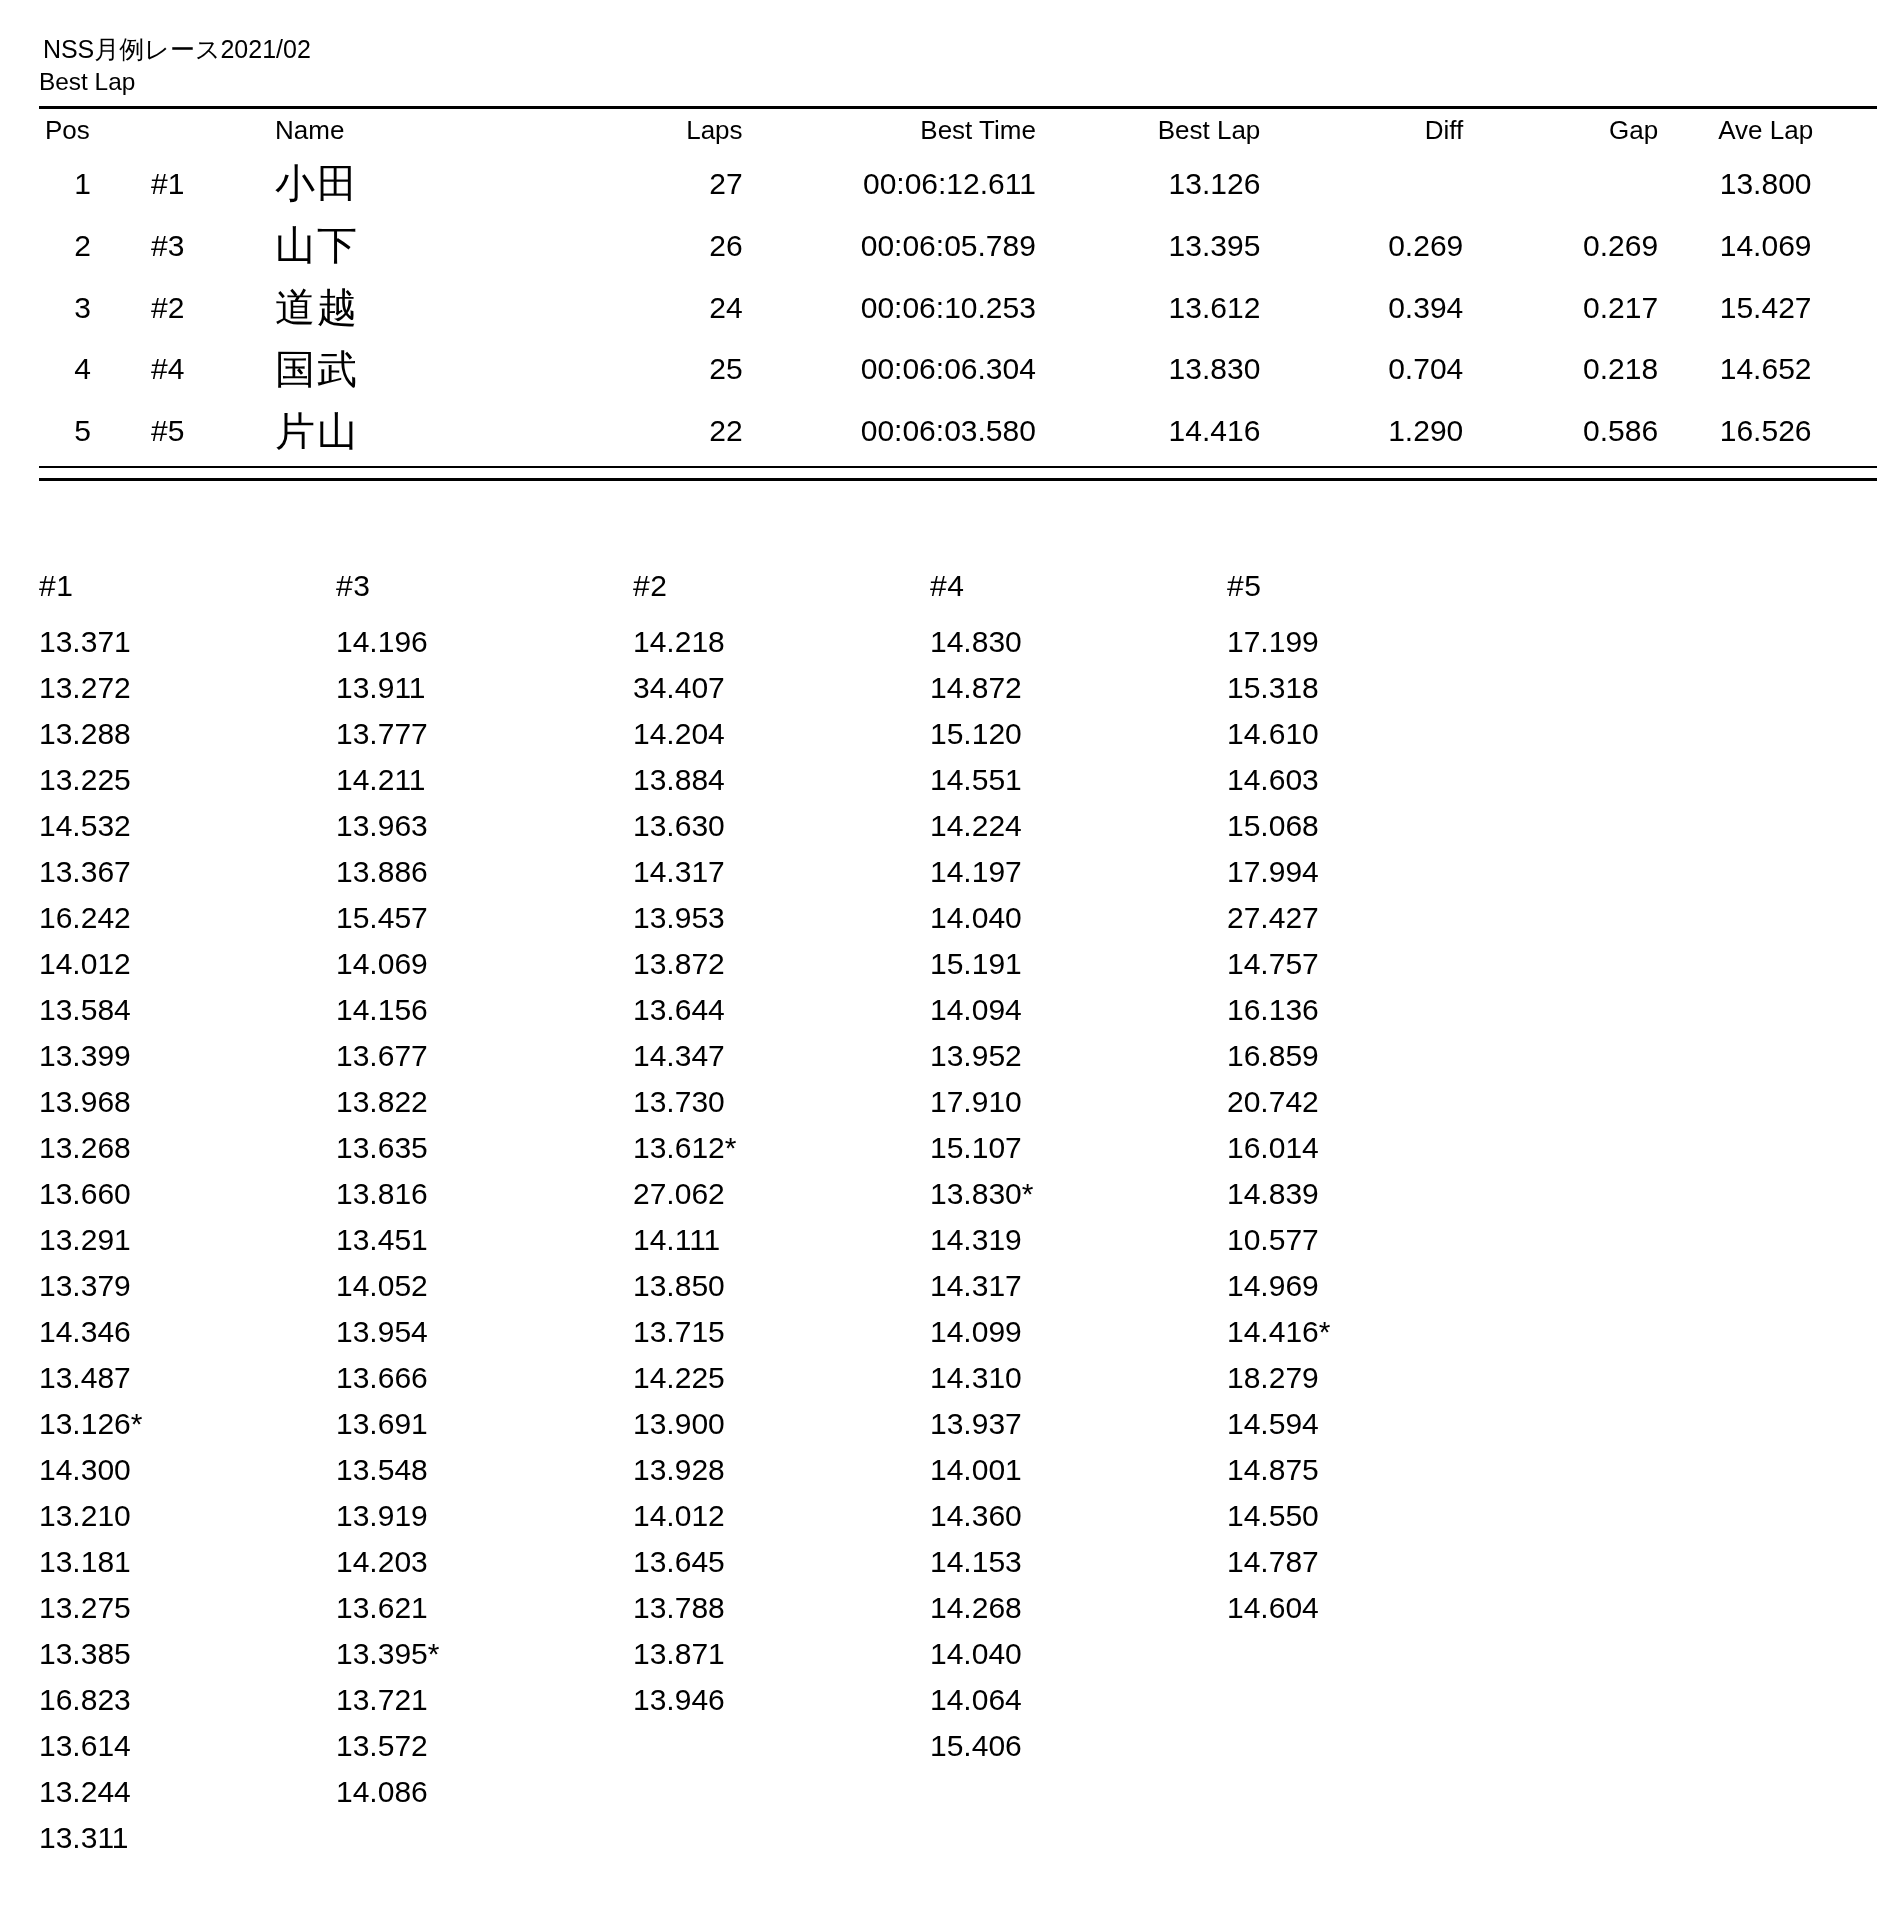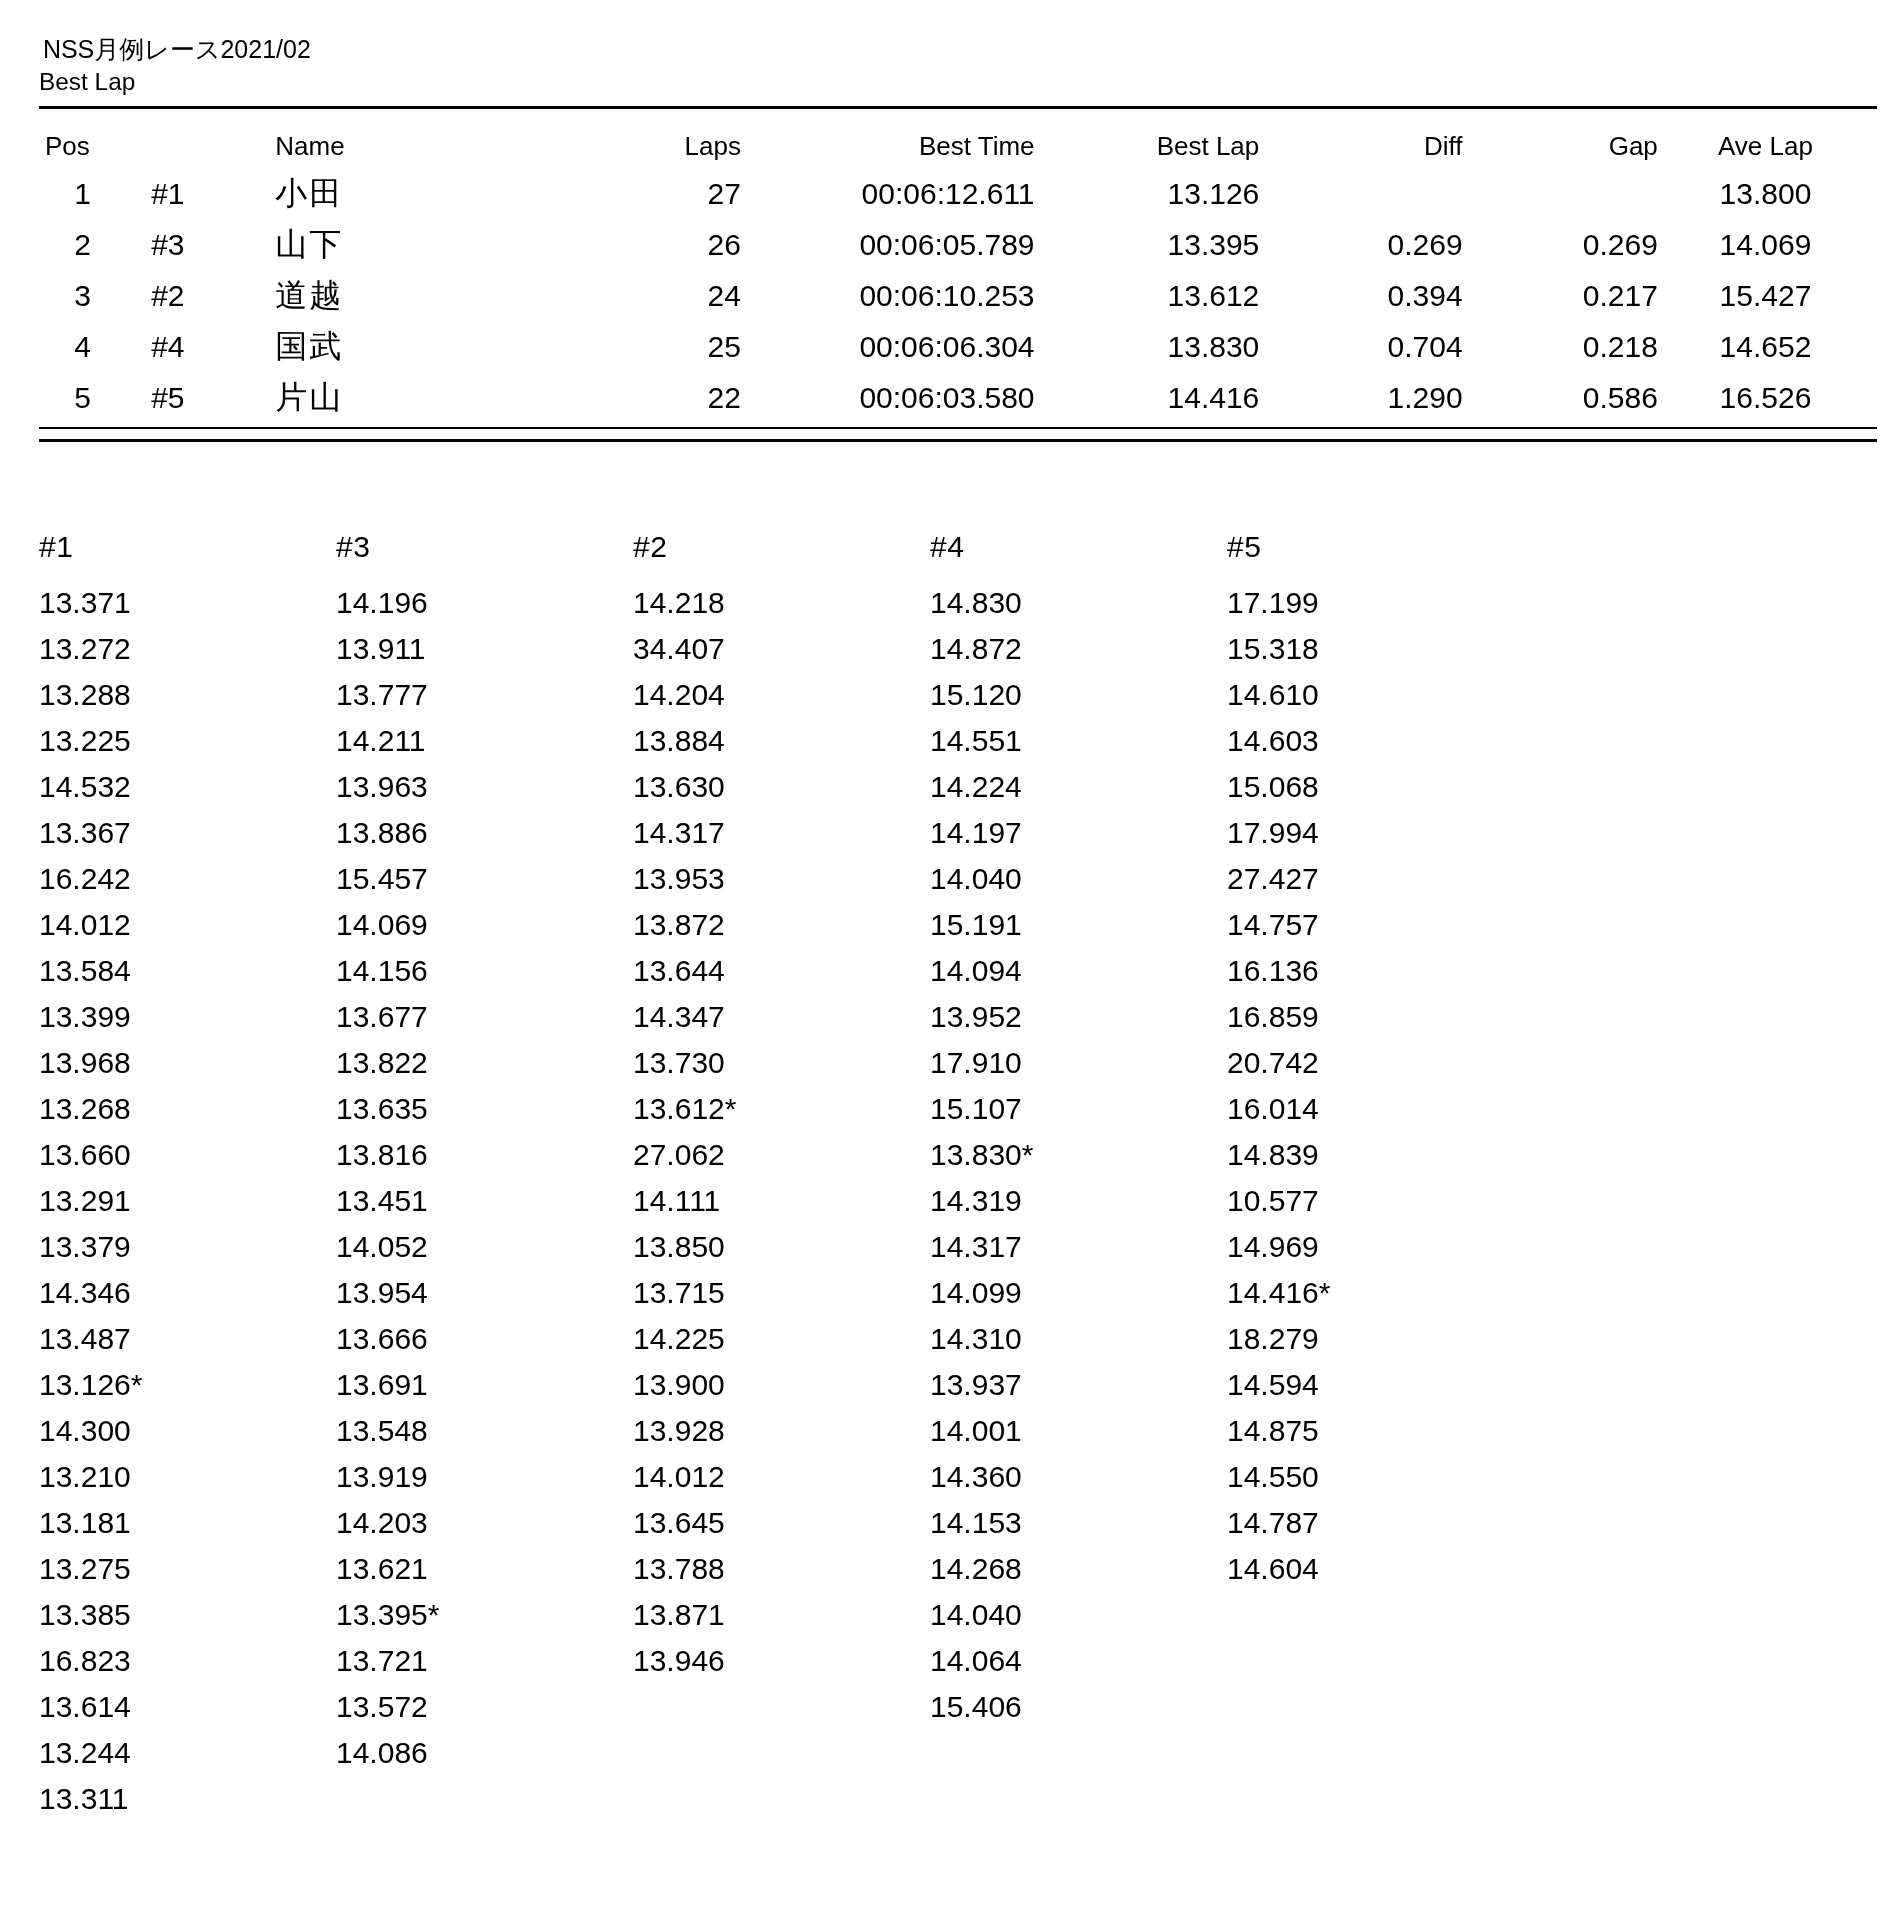--- a/index.html
+++ b/index.html
@@ -47,21 +47,21 @@
     padding-bottom: 5.9px;
     padding-right: 2px;
     white-space: nowrap;
   }
 
   
   table.results {
     width: 100%;
     border-collapse: collapse;
     font-size: 30px;
-    margin-top: 22px;
+    margin-top: 6px;
   }
   table.results th {
     font-weight: normal;
     font-size: 26px;
     padding: 0 0 7.8px 0;
     white-space: nowrap;
   }
   table.results td {
     padding: 2.9px 0 3.9px 0;
     white-space: nowrap;
@@ -73,21 +73,21 @@
   .c-racetime  { width: 322px; text-align: right; }
   .c-bestlap   { width: 254px; text-align: right; }
   .c-diff      { width: 234px; text-align: right; }
   .c-gap       { width: 224px; text-align: right; }
   .c-avelap    { width: 244px; text-align: center; padding-right: 3.9px !important; }
 
   th.c-pos  { text-align: left; padding-left: 5.9px !important; }
   th.c-name { text-align: left; }
 
   .name-jp {
-    font-size: 32px;
+    font-size: 40px;
     letter-spacing: 2px;
   }
 
   .results-bottom-rule {
     border-top: 2.9px solid #000;
     margin-top: 3.9px;
   }
   .results-bottom-rule2 {
     border-top: 3.9px solid #000;
     margin-top: 9.8px;

